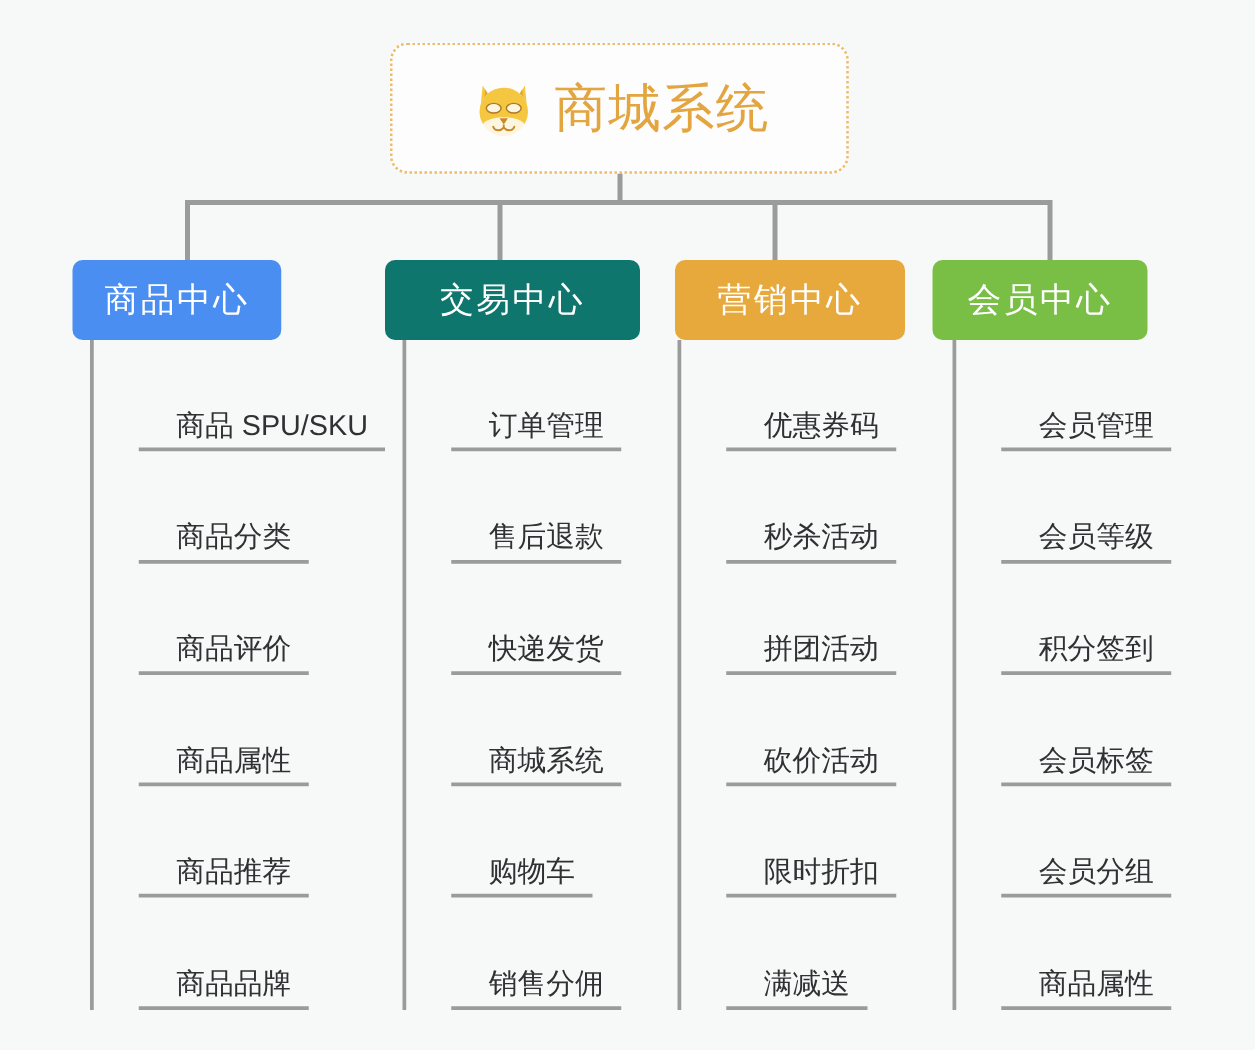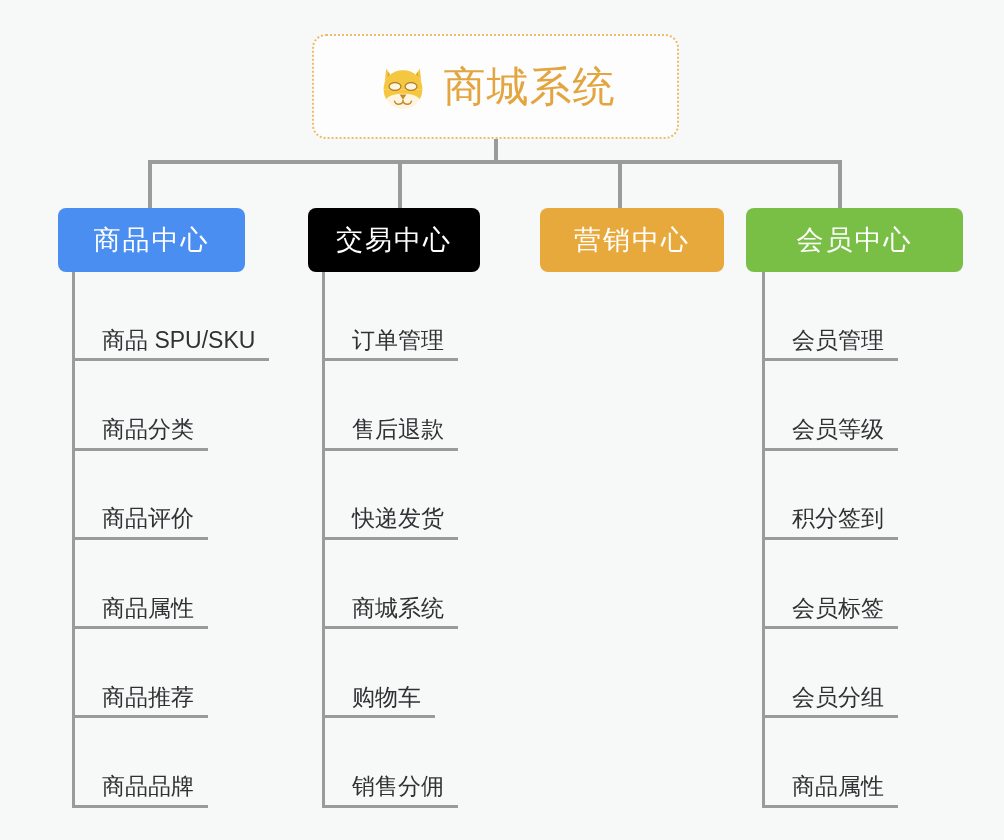--- a/index.html
+++ b/index.html
@@ -80,20 +80,21 @@
     height: 536px;
     box-sizing: border-box;
     border-left: 3px solid #9b9b9b;
   }
   .leaf-item {
     position: relative;
     height: 89.3px;
     box-sizing: border-box;
     display: flex;
     align-items: flex-end;
+    padding-left: 39px;
   }
   .leaf-label {
     display: inline-block;
     padding: 0 14px 4px 30px;
     font-size: 23px;
     line-height: 1.2;
     color: #303133;
     white-space: nowrap;
     border-bottom: 3px solid #9b9b9b;
     margin-left: -3px;
@@ -129,30 +130,30 @@
 
   <div class="conn conn-v" style="left: 494px; top: 139px; height: 24px; background: rgb(155, 155, 155);"></div>
 
   <div class="conn conn-h" style="left: 150px; top: 160px; width: 690px; background: rgb(155, 155, 155);"></div>
 
   <div class="conn conn-v" style="left: 148px; top: 160px; height: 48px; background: rgb(155, 155, 155);"></div>
   <div class="conn conn-v" style="left: 398px; top: 160px; height: 48px; background: rgb(155, 155, 155);"></div>
   <div class="conn conn-v" style="left: 618px; top: 160px; height: 48px; background: rgb(155, 155, 155);"></div>
   <div class="conn conn-v" style="left: 838px; top: 160px; height: 48px; background: rgb(155, 155, 155);"></div>
 
-  <div class="branch-box" style="left: 58px; top: 208px; width: 187px; background: rgb(74, 142, 241);">
+  <div class="branch-box" style="left: 58px; top: 208px; width: 167px; background: rgb(74, 142, 241);">
     <span>商品中心</span>
   </div>
-  <div class="branch-box" style="left: 308px; top: 208px; width: 172px; background: #000000;">
+  <div class="branch-box" style="left: 308px; top: 208px; width: 204px; background: #0f766e;">
     <span>交易中心</span>
   </div>
   <div class="branch-box" style="left: 540px; top: 208px; width: 184px; background: rgb(232, 169, 60);">
     <span>营销中心</span>
   </div>
-  <div class="branch-box" style="left: 746px; top: 208px; width: 217px; background: rgb(121, 191, 69);">
+  <div class="branch-box" style="left: 746px; top: 208px; width: 172px; background: rgb(121, 191, 69);">
     <span>会员中心</span>
   </div>
 
   <div class="leaf-column" style="left:72px;">
     <div class="leaf-item">
         <span class="leaf-label">商品 SPU/SKU</span>
       </div>
     <div class="leaf-item">
         <span class="leaf-label">商品分类</span>
       </div>
@@ -184,20 +185,40 @@
         <span class="leaf-label">商城系统</span>
       </div>
     <div class="leaf-item">
         <span class="leaf-label">购物车</span>
       </div>
     <div class="leaf-item">
         <span class="leaf-label">销售分佣</span>
       </div>
   </div>
 
+  <div class="leaf-column" style="left:542px;">
+    <div class="leaf-item">
+        <span class="leaf-label">优惠券码</span>
+      </div>
+    <div class="leaf-item">
+        <span class="leaf-label">秒杀活动</span>
+      </div>
+    <div class="leaf-item">
+        <span class="leaf-label">拼团活动</span>
+      </div>
+    <div class="leaf-item">
+        <span class="leaf-label">砍价活动</span>
+      </div>
+    <div class="leaf-item">
+        <span class="leaf-label">限时折扣</span>
+      </div>
+    <div class="leaf-item">
+        <span class="leaf-label">满减送</span>
+      </div>
+  </div>
 
   <div class="leaf-column" style="left:762px;">
     <div class="leaf-item">
         <span class="leaf-label">会员管理</span>
       </div>
     <div class="leaf-item">
         <span class="leaf-label">会员等级</span>
       </div>
     <div class="leaf-item">
         <span class="leaf-label">积分签到</span>

